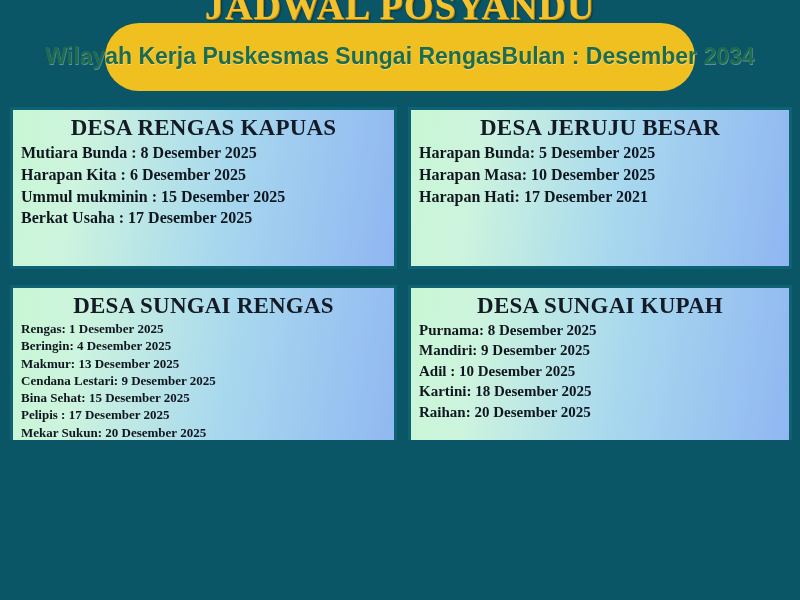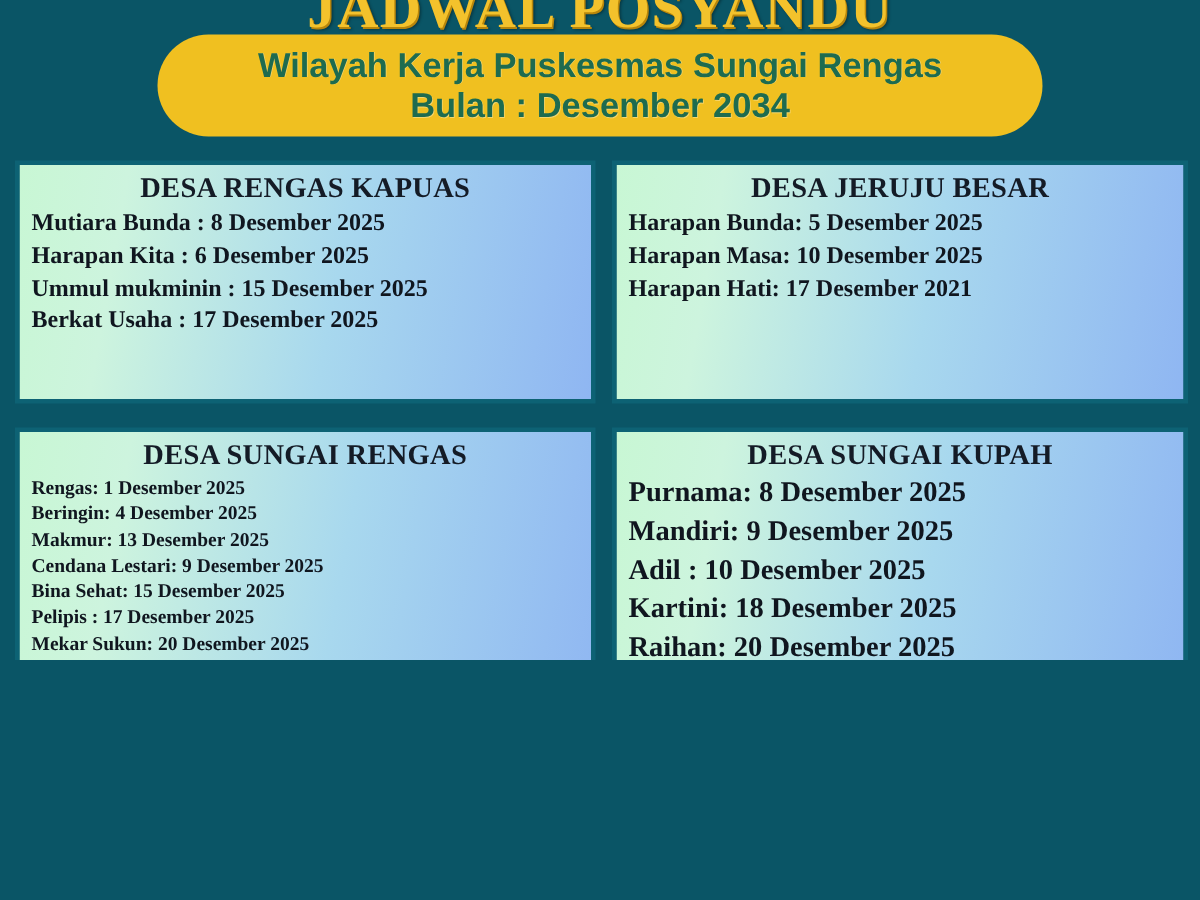--- a/index.html
+++ b/index.html
@@ -33,21 +33,21 @@
   }
 
   
   .banner {
     position:absolute;
     left:105px; top:23px;
     width:590px; height:68px;
     background:#f0c020;
     border-radius:34px;
     display:flex;
-    flex-direction:column;
+    flex-direction:row;
     align-items:center;
     justify-content:center;
     z-index:4;
   }
   .banner-line {
     font-family:"Liberation Sans", sans-serif;
     font-weight:bold;
     font-size:23px;
     color:#1e6b4f;
     line-height:1.18;
@@ -66,37 +66,37 @@
   }
   #card-rengas-kapuas { left:10px;  top:107px; width:387px; height:162px; }
   #card-jeruju-besar  { left:408px; top:107px; width:384px; height:162px; }
   #card-sungai-rengas { left:10px;  top:285px; width:387px; height:227px; }
   #card-sungai-kupah  { left:408px; top:285px; width:384px; height:186px; }
 
   .card-title {
     text-align:center;
     font-family:"Liberation Serif", serif;
     font-weight:bold;
-    font-size:19px;
+    font-size:23px;
     color:#141b26;
     letter-spacing:.2px;
     margin-bottom:1px;
     white-space:nowrap;
   }
   .entry {
     font-family:"Liberation Serif", serif;
     font-weight:bold;
     font-size:16px;
     color:#10161f;
     line-height:1.36;
     white-space:nowrap;
     text-align:left;
   }
   #card-sungai-rengas .entry { font-size:13px; line-height:1.33; }
-  #card-sungai-kupah  .entry { font-size:19px; line-height:1.36;font-family:Liberation Serif, serif; }
+  #card-sungai-kupah  .entry { font-size:15px; line-height:1.36;font-family:Liberation Serif, serif; }
 
   
   .illus { position:absolute; z-index:2; }
 
   
   #post-office-building {
     left:-6px; top:547px; width:120px; height:53px;
     background:#e7503f;
     clip-path:polygon(0 0,100% 0,100% 44%,0 44%);
   }

